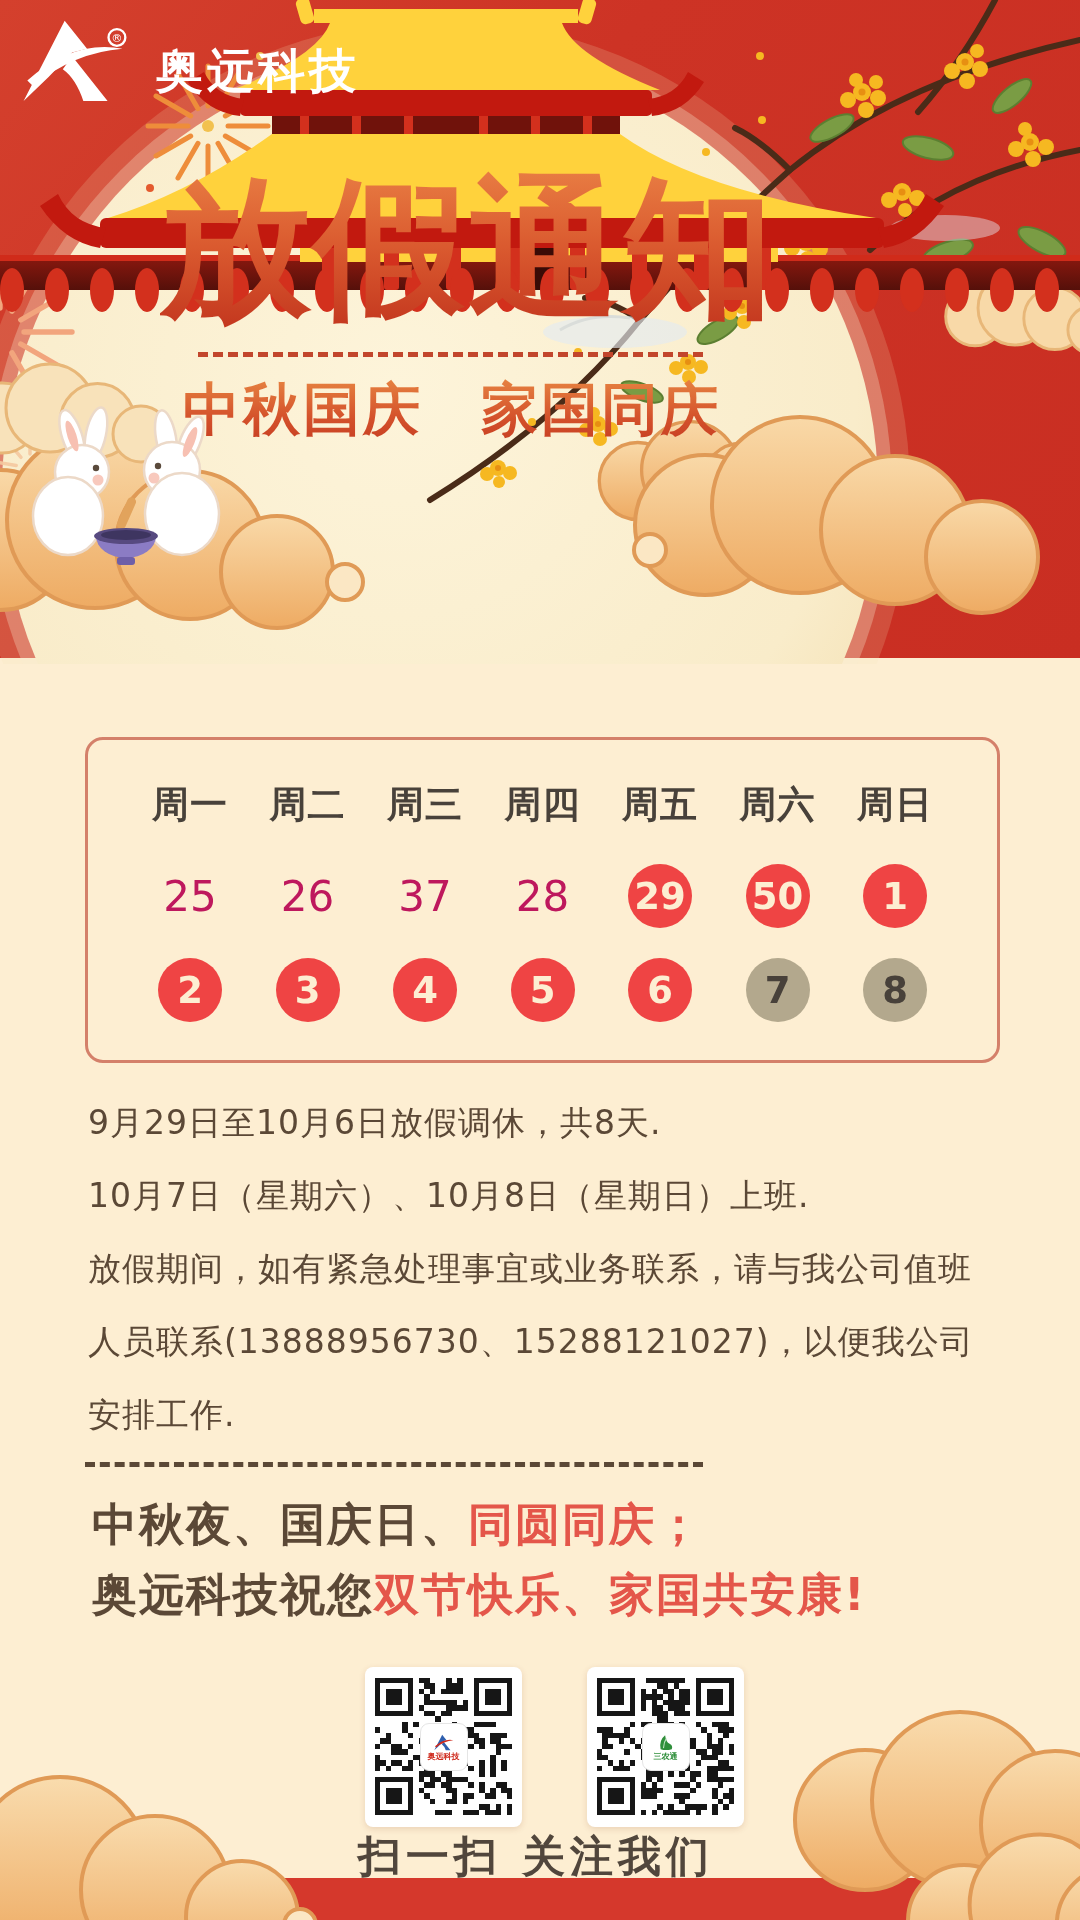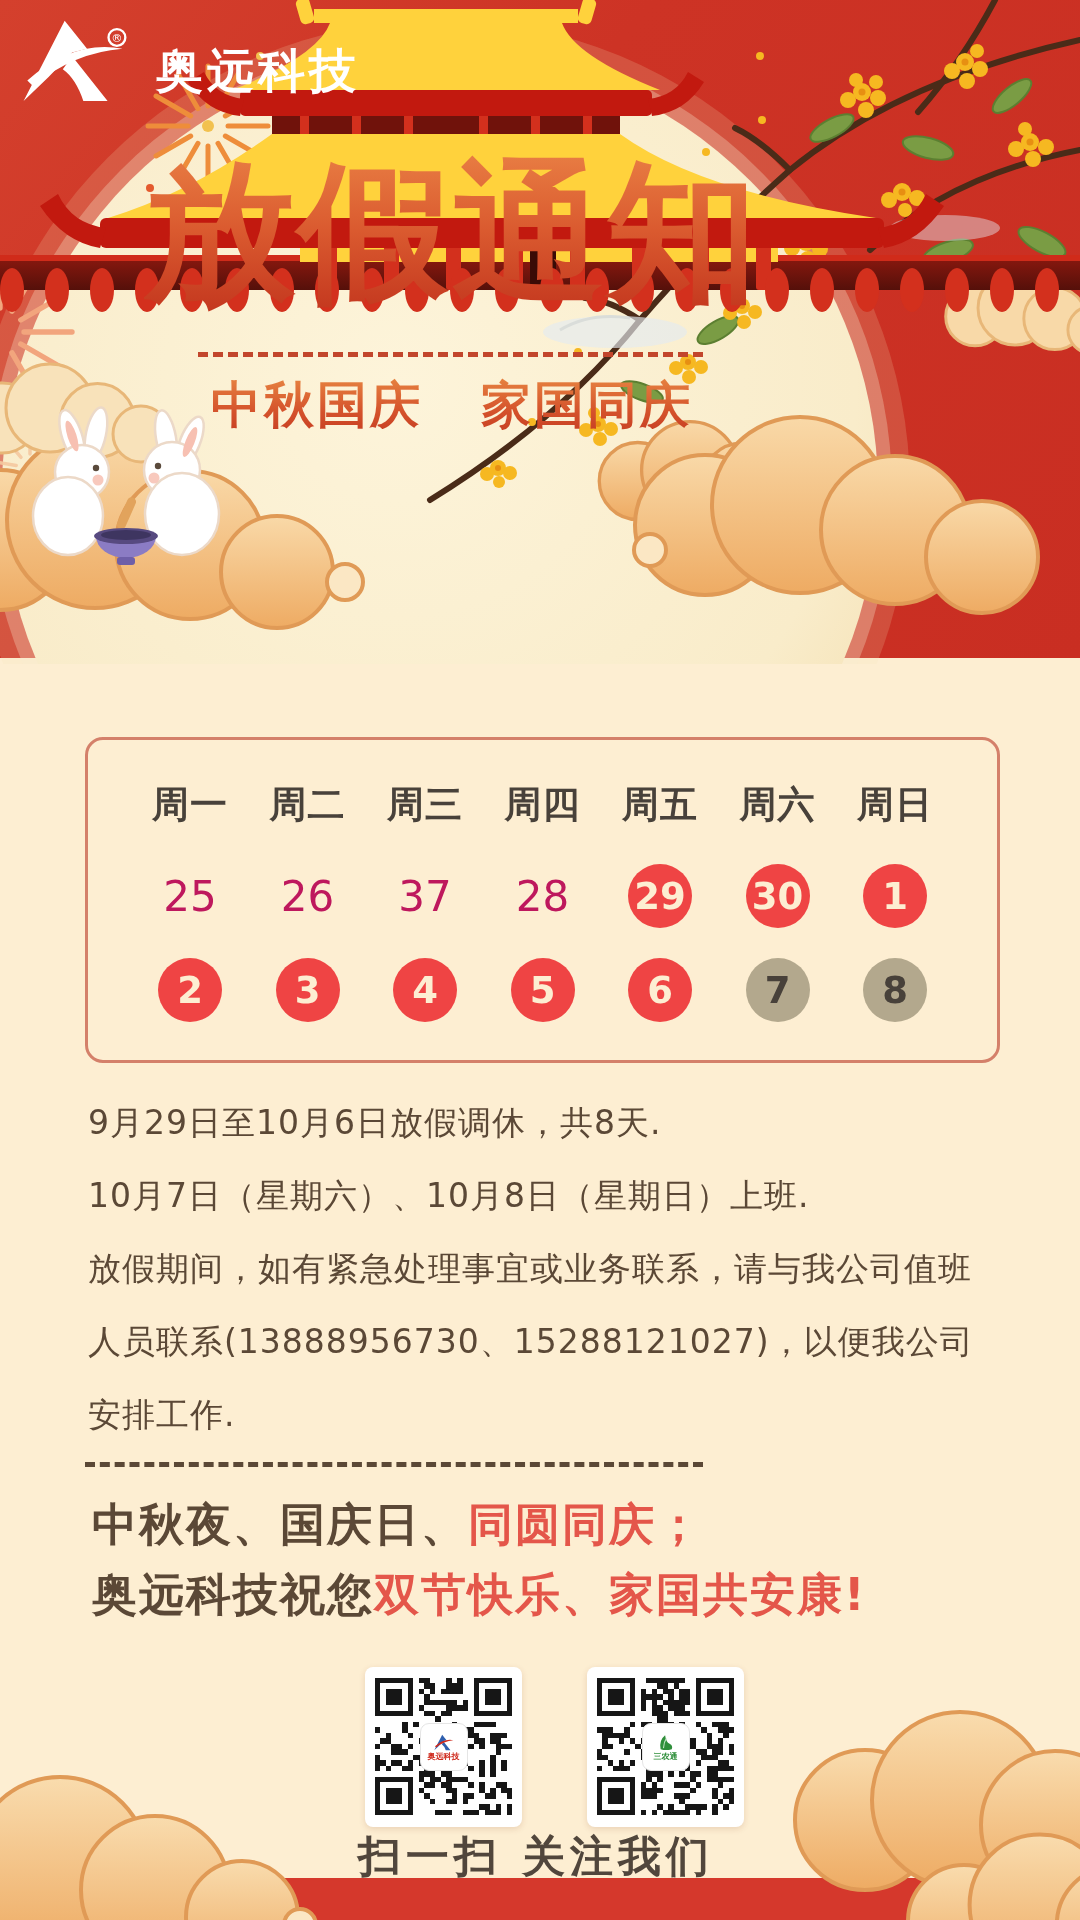--- a/index.html
+++ b/index.html
@@ -17,28 +17,28 @@
   .decor-top{position:absolute;left:0;top:0;width:1080px;height:720px;z-index:2;}
   .decor-bottom{position:absolute;left:0;top:1680px;width:1080px;height:240px;z-index:6;}
 
   
   .brand{position:absolute;left:18px;top:10px;z-index:8;display:flex;align-items:center;}
   .brand .logo{width:112px;height:96px;}
   .brand .brand-name{color:#fff;font-size:47px;font-weight:800;letter-spacing:4px;margin-left:26px;margin-top:26px;}
 
   
   .title{position:absolute;left:452px;top:132px;transform:translateX(-50%);
-    z-index:7;margin:0;white-space:nowrap;
+    z-index:7;margin:16px;white-space:nowrap;
     font-size:152px;font-weight:900;letter-spacing:2px;
     background:linear-gradient(180deg,#ec8648 0%,#da5a2f 48%,#bd2d1a 100%);
     -webkit-background-clip:text;background-clip:text;color:transparent;}
   .title-divider{position:absolute;left:198px;top:352px;width:505px;z-index:7;
     border-top:5px dashed #c2462c;}
   .subtitle{position:absolute;left:452px;top:372px;transform:translateX(-50%);
-    z-index:7;white-space:nowrap;font-size:50px;font-weight:900;letter-spacing:3px;
+    z-index:7;white-space:nowrap;font-size:57px;font-weight:900;letter-spacing:3px;
     background:linear-gradient(180deg,#e98a44 0%,#d4512b 60%,#c33a20 100%);
     -webkit-background-clip:text;background-clip:text;color:transparent;}
   .subtitle .gap{display:inline-block;width:58px;}
 
   
   .calendar-card{position:absolute;left:85px;top:737px;width:915px;height:326px;
     border:3px solid #d4806a;border-radius:18px;z-index:5;box-sizing:border-box;}
   .cal-weekdays,.cal-row{position:absolute;left:0;width:100%;display:flex;
     justify-content:space-between;padding:0 62px;box-sizing:border-box;}
   .cal-weekdays{top:40px;}
@@ -401,21 +401,21 @@
         <span class="wd">周五</span>
         <span class="wd">周六</span>
         <span class="wd">周日</span>
       </div>
     <div class="cal-row cal-row-0" id="calRow0">
         <span class="day day-normal">25</span>
         <span class="day day-normal">26</span>
         <span class="day day-normal">37</span>
         <span class="day day-normal">28</span>
         <span class="day day-holiday">29</span>
-        <span class="day day-holiday">30</span>
+        <span class="day day-holiday">50</span>
         <span class="day day-holiday">1</span>
       </div>
     <div class="cal-row cal-row-1" id="calRow1">
         <span class="day day-holiday">2</span>
         <span class="day day-holiday">3</span>
         <span class="day day-holiday">4</span>
         <span class="day day-holiday">5</span>
         <span class="day day-holiday">6</span>
         <span class="day day-makeup">7</span>
         <span class="day day-makeup">8</span>

